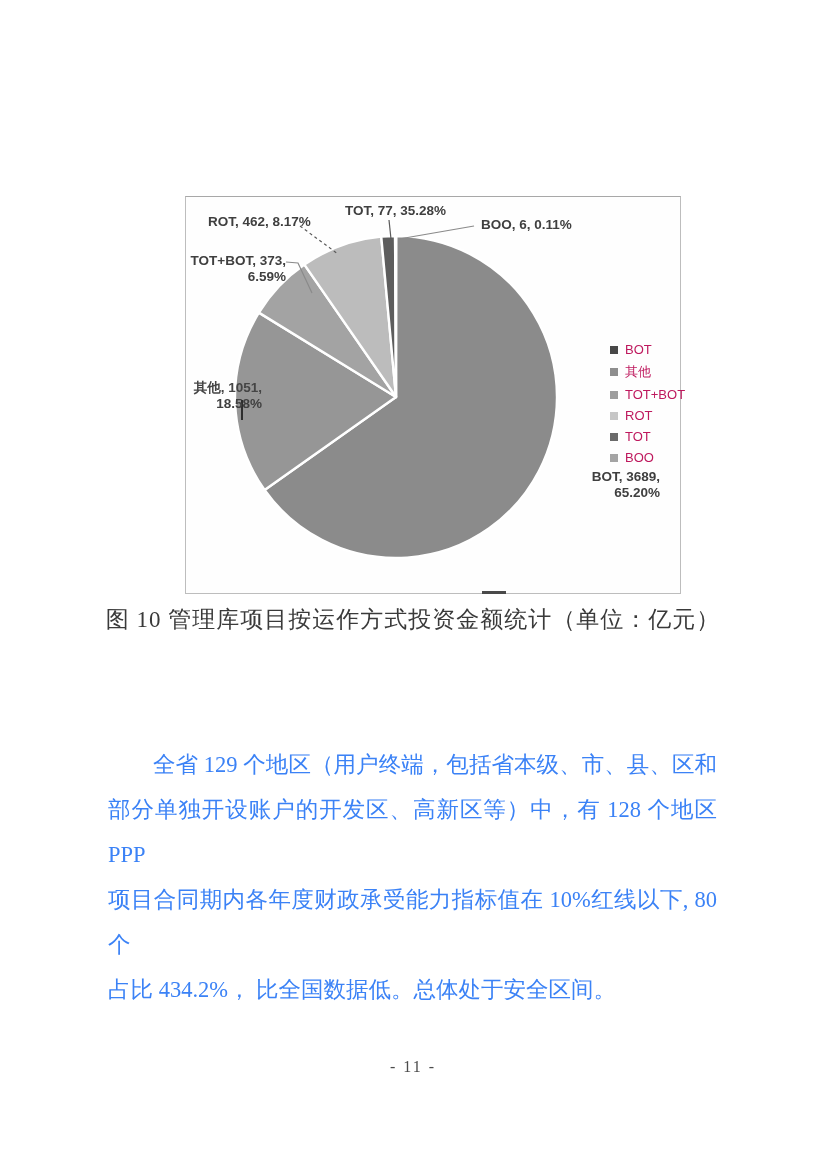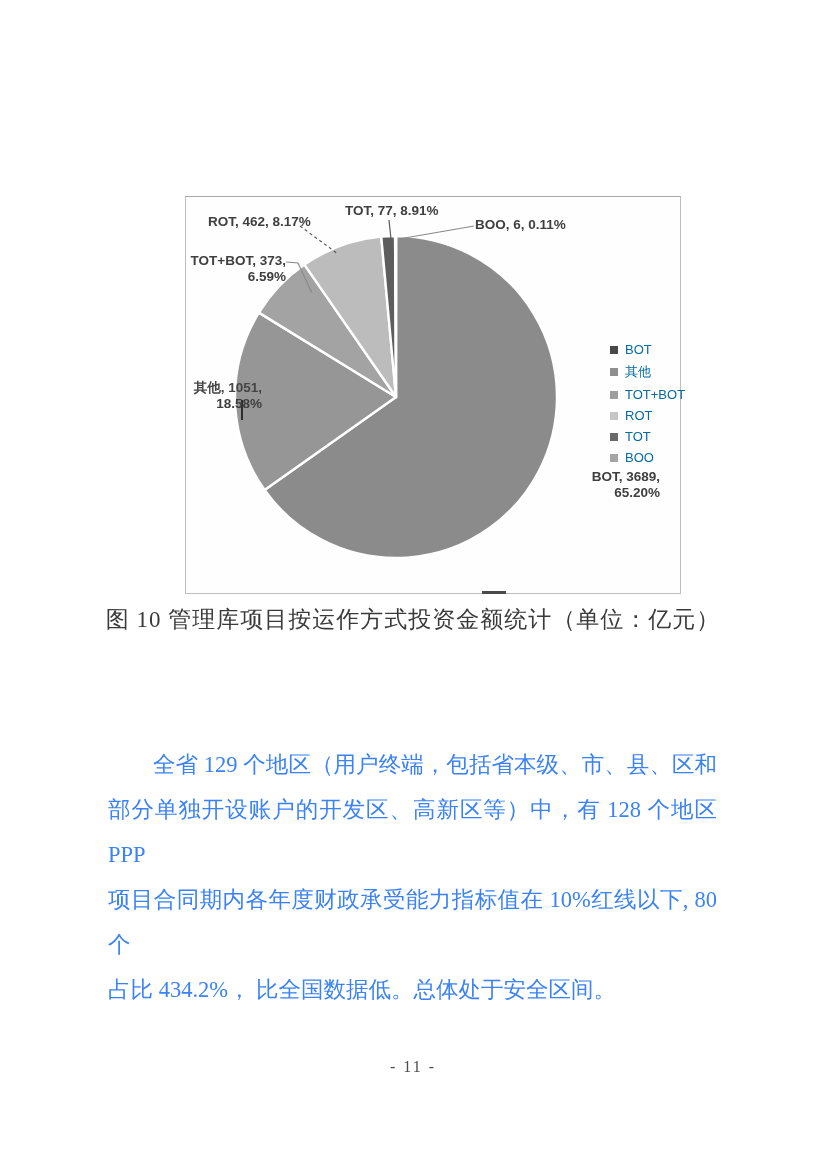--- a/index.html
+++ b/index.html
@@ -38,21 +38,21 @@
   .callout.center { text-align: right; white-space: normal; }
 
   .legend {
     position: absolute;
     left: 424px; top: 145px;
     display: flex;
     flex-direction: column;
     gap: 6px;
     font-family: "Liberation Sans", "DejaVu Sans", sans-serif;
     font-size: 13px;
-    color: #0369a1;
+    color: #be185d;
   }
   .legend-row { display: flex; align-items: center; gap: 7px; }
   .legend-swatch { width: 8px; height: 8px; display: inline-block; flex: 0 0 auto; }
 
   .scan-artifact {
     position: absolute;
     background: #4a4a4a;
   }
 
   
@@ -117,22 +117,22 @@
       <g stroke="#5a5a5a" stroke-width="1.2" fill="none">
         <line x1="114" y1="29" x2="152" y2="57" stroke-dasharray="3,3"></line>
         <line x1="203" y1="23" x2="205" y2="42"></line>
         <line x1="288" y1="29" x2="213" y2="42" stroke="#8a8a8a"></line>
         <polyline points="100,65 112,66 126,96" stroke="#8a8a8a"></polyline>
         <line x1="56" y1="203" x2="56" y2="223" stroke="#2e2e2e" stroke-width="2"></line>
       </g>
     </svg>
 
     <div class="callout" style="left:22px;  top:17px;">ROT, 462, 8.17%</div>
-    <div class="callout" style="left:159px; top:6px;">TOT, 77, 8.91%</div>
-    <div class="callout" style="left:289px; top:20px;">BOO, 6, 0.11%</div>
+    <div class="callout" style="left:159px; top:6px;">TOT, 77, 35.28%</div>
+    <div class="callout" style="left:295px; top:20px;">BOO, 6, 0.11%</div>
     <div class="callout center" style="left:0px; top:56px; width:100px;">
       <div>TOT+BOT, 373,</div>
       <div>6.59%</div>
     </div>
     <div class="callout center" style="left:2px; top:183px; width:74px;">
       <div style="color:#454545;">其他, 1051,</div>
       <div>18.58%</div>
     </div>
     <div class="callout center" style="left:352px; top:272px; width:74px;margin-left:48px;">
       <div>BOT, 3689,</div>

